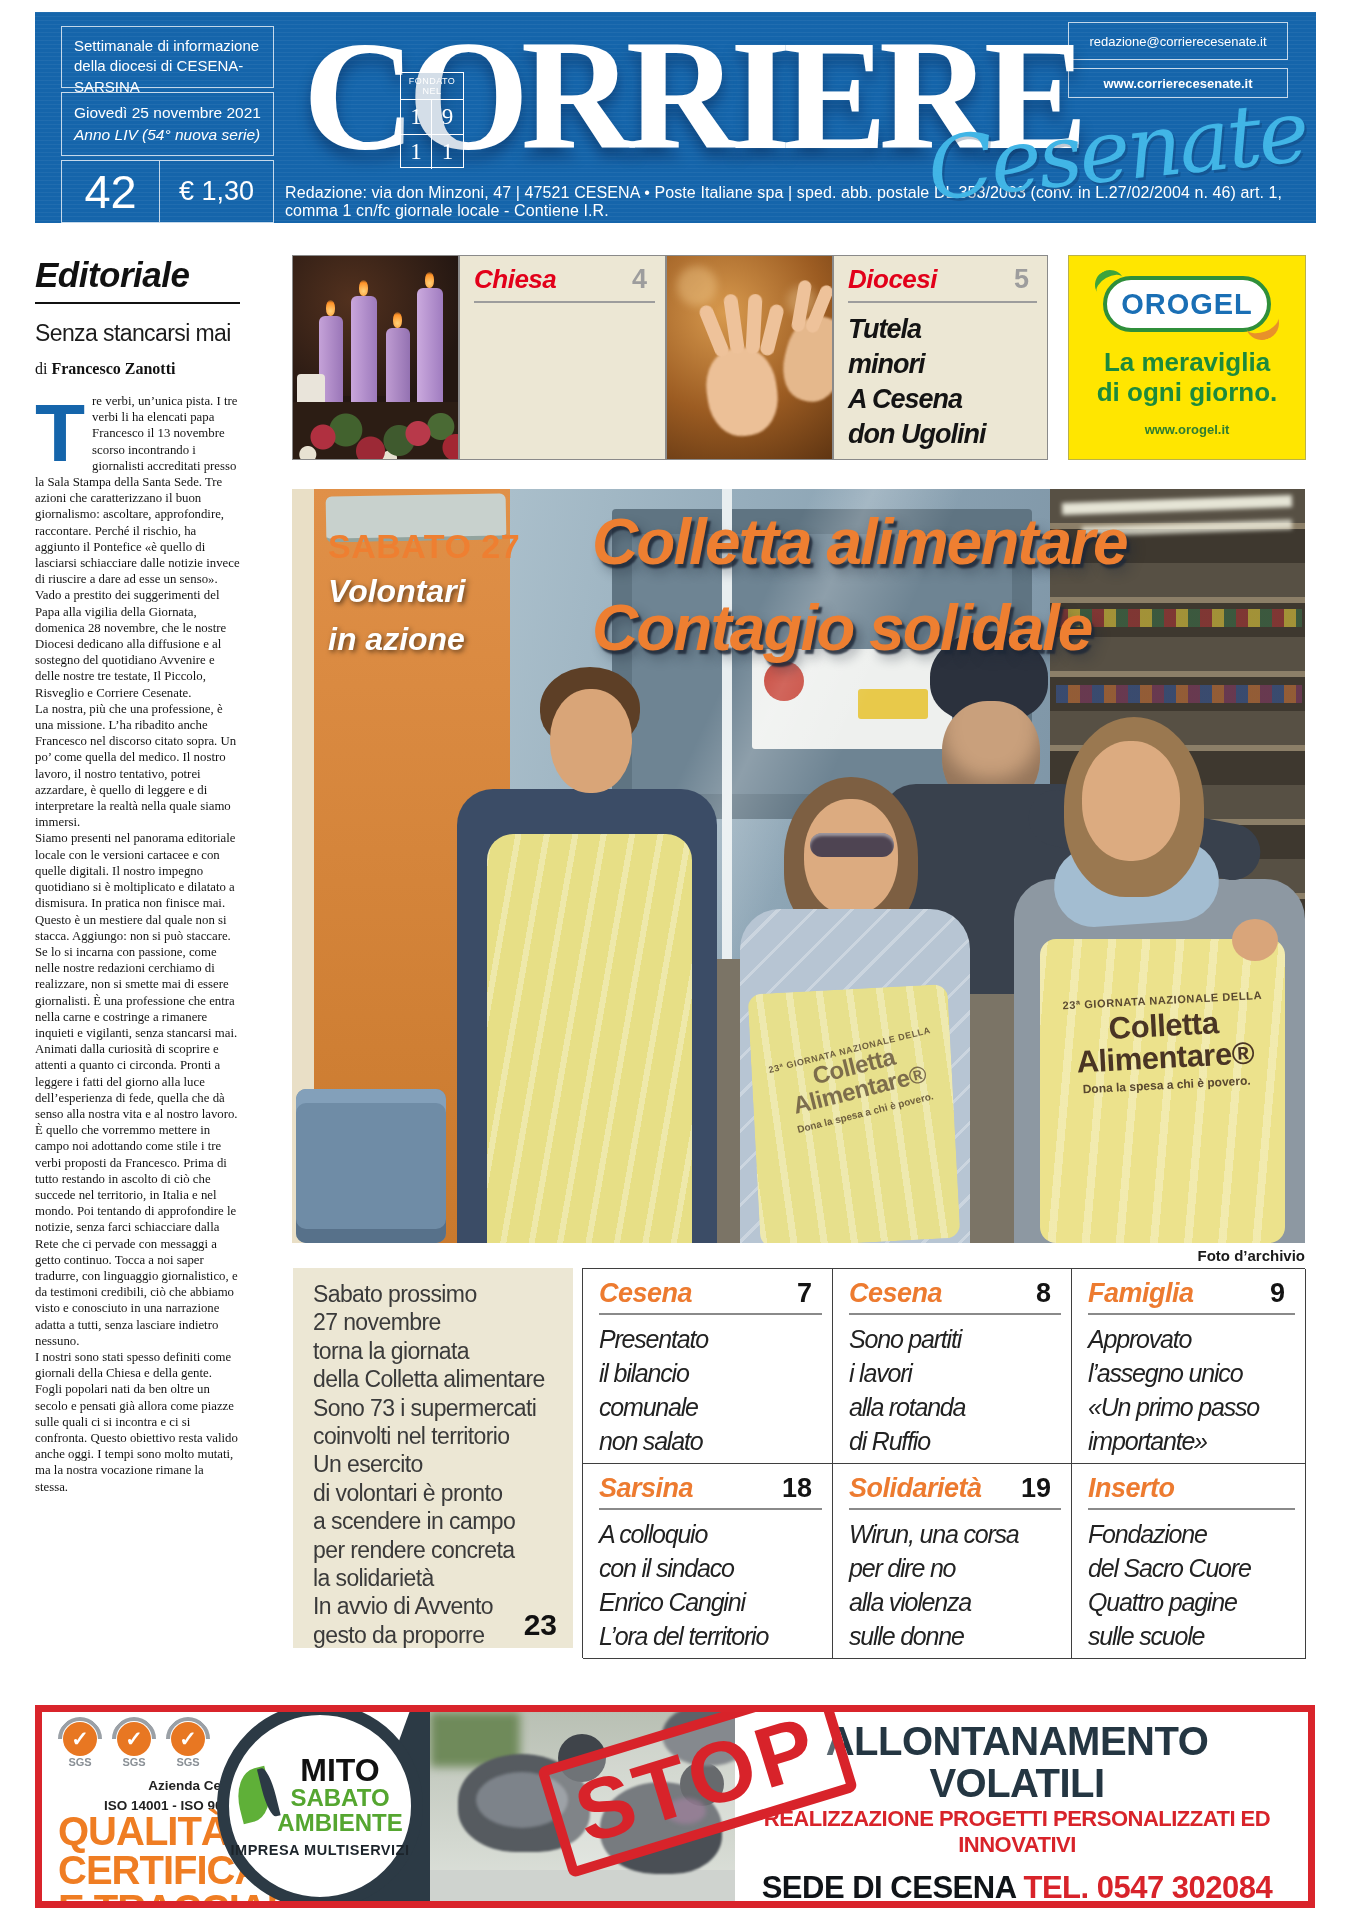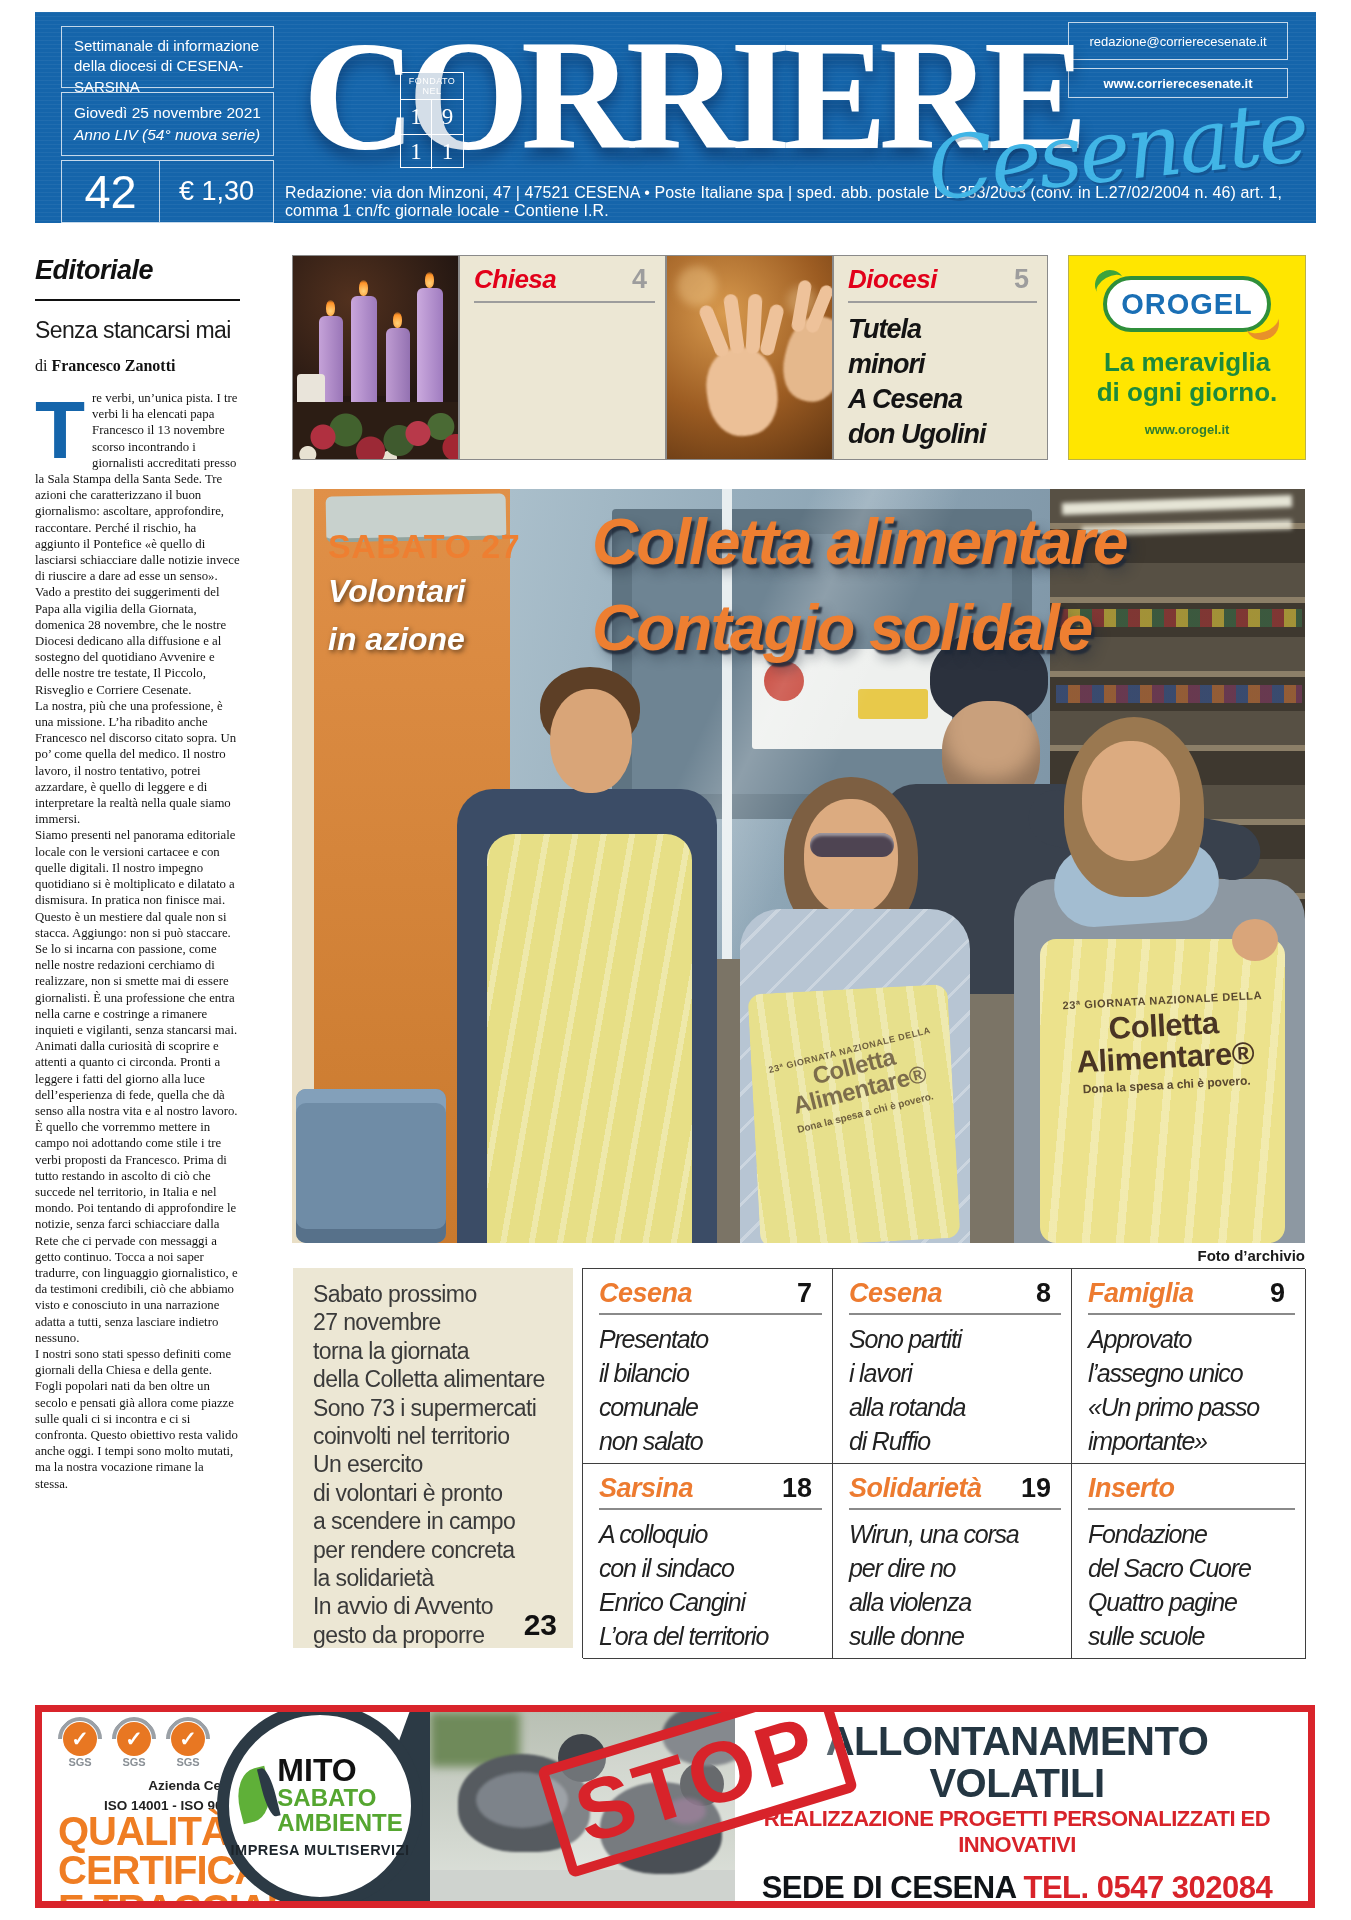--- a/index.html
+++ b/index.html
@@ -40,22 +40,22 @@
                letter-spacing:-3px; z-index:2; text-shadow:2px 3px 0 rgba(10,40,80,.25); }
   .mh-contact1 { left:1033px; top:10px; width:220px; height:38px; display:flex;
                  align-items:center; justify-content:center; font-size:13px; }
   .mh-contact2 { left:1033px; top:56px; width:220px; height:30px; display:flex;
                  align-items:center; justify-content:center; font-size:13px; font-weight:700; }
   .mh-address { position:absolute; left:250px; right:12px; bottom:3px; 
                 font-size:16px; letter-spacing:.1px; z-index:1; }
 
   
   .editorial { position:absolute; left:35px; top:255px; width:205px; height:1400px; overflow:hidden; }
-  .ed-label { font-size:27px; font-weight:800; font-style:italic; color:#111;
-              padding-bottom:13px; border-bottom:2.5px solid #111; letter-spacing:-.5px; }
+  .ed-label { font-size:35px; font-weight:800; font-style:italic; color:#111;
+              padding-bottom:7px; border-bottom:2.5px solid #111; letter-spacing:-.5px; }
   .ed-title { margin-top:16px; font-size:23px; font-weight:400; color:#1c1c1c; letter-spacing:-.6px; }
   .ed-byline { margin-top:13px; font-family:"Liberation Serif", serif; font-size:16px; color:#111; }
   .ed-byline b { font-weight:700; }
   .ed-body { margin-top:15px; font-family:"Liberation Serif", serif; font-size:12.8px;
              line-height:16.2px; color:#141414; }
   .ed-body p { margin:0; }
   .dropcap { float:left; font-family:"Liberation Sans", sans-serif; font-weight:700;
              font-size:82px; line-height:68px; color:#1565ab; margin:6px 7px 0 0; }
 
   
@@ -137,21 +137,21 @@
           border-bottom-color:transparent; border-right-color:transparent; transform:rotate(45deg); }
   .sgs-label { font-size:11px; font-weight:800; color:#8a9096; }
   .cert-lines { position:absolute; left:2px; top:64px; width:330px; text-align:center;
                 font-size:13.5px; font-weight:700; color:#222; line-height:1.5; }
   .quality { position:absolute; left:16px; top:100px; font-size:40px; font-weight:800;
              color:#ef7d23; line-height:.98; letter-spacing:-1px; }
   .navy-band { position:absolute; left:330px; top:-12px; width:150px; height:230px;
                background:#2c3a45; transform:skewX(-20deg); }
   .mito-circle { position:absolute; left:175px; top:-9px; width:206px; height:206px;
                background:#fff; border:12px solid #2c3a45; border-radius:50%;
-               display:flex; flex-direction:column; align-items:center; justify-content:center; z-index:2; }
+               display:flex; flex-direction:column; align-items:center; justify-content:center; z-index:2;text-align:center; }
   .mito-row { display:flex; align-items:center; gap:6px; }
   .leaf { position:relative; width:34px; height:52px; background:#5fb038;
           border-radius:70% 0 70% 0; transform:rotate(-14deg); }
   .leaf::after { content:""; position:absolute; right:-4px; top:2px; width:12px; height:50px;
           background:#2c3a45; border-radius:0 60% 0 60%; }
   .mito-name { font-size:32px; font-weight:800; color:#111; line-height:1; }
   .mito-sub { font-size:24px; font-weight:800; color:#55a630; line-height:1.02; }
   .mito-tag { margin-top:7px; font-size:14.5px; font-weight:800; color:#1c242b; letter-spacing:.5px; }
   .pigeons { position:absolute; left:388px; top:0; width:305px; height:189px; overflow:hidden;
              background:linear-gradient(180deg,#b9c0b4,#dfe3dd); }

